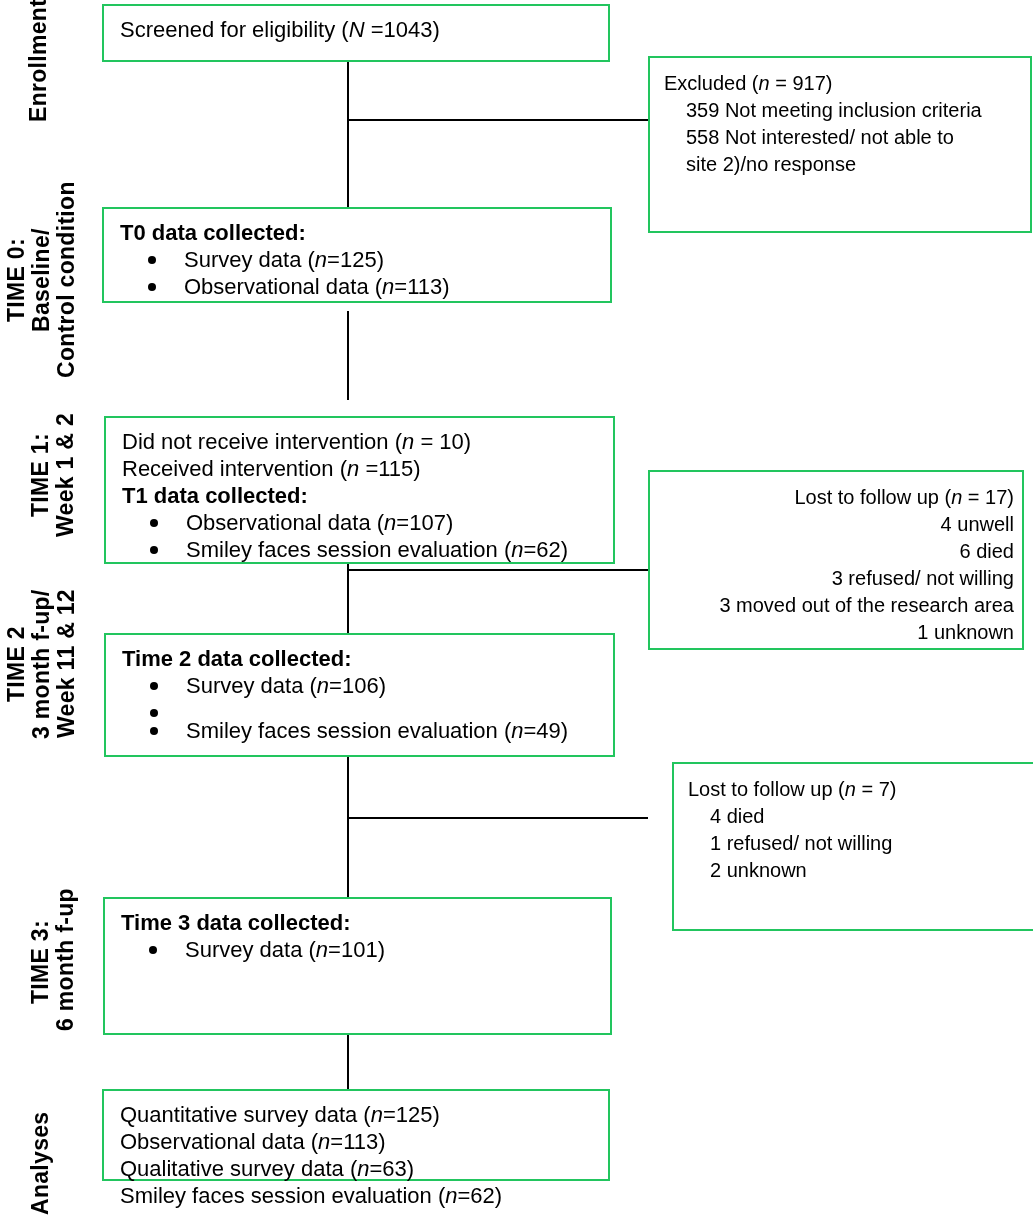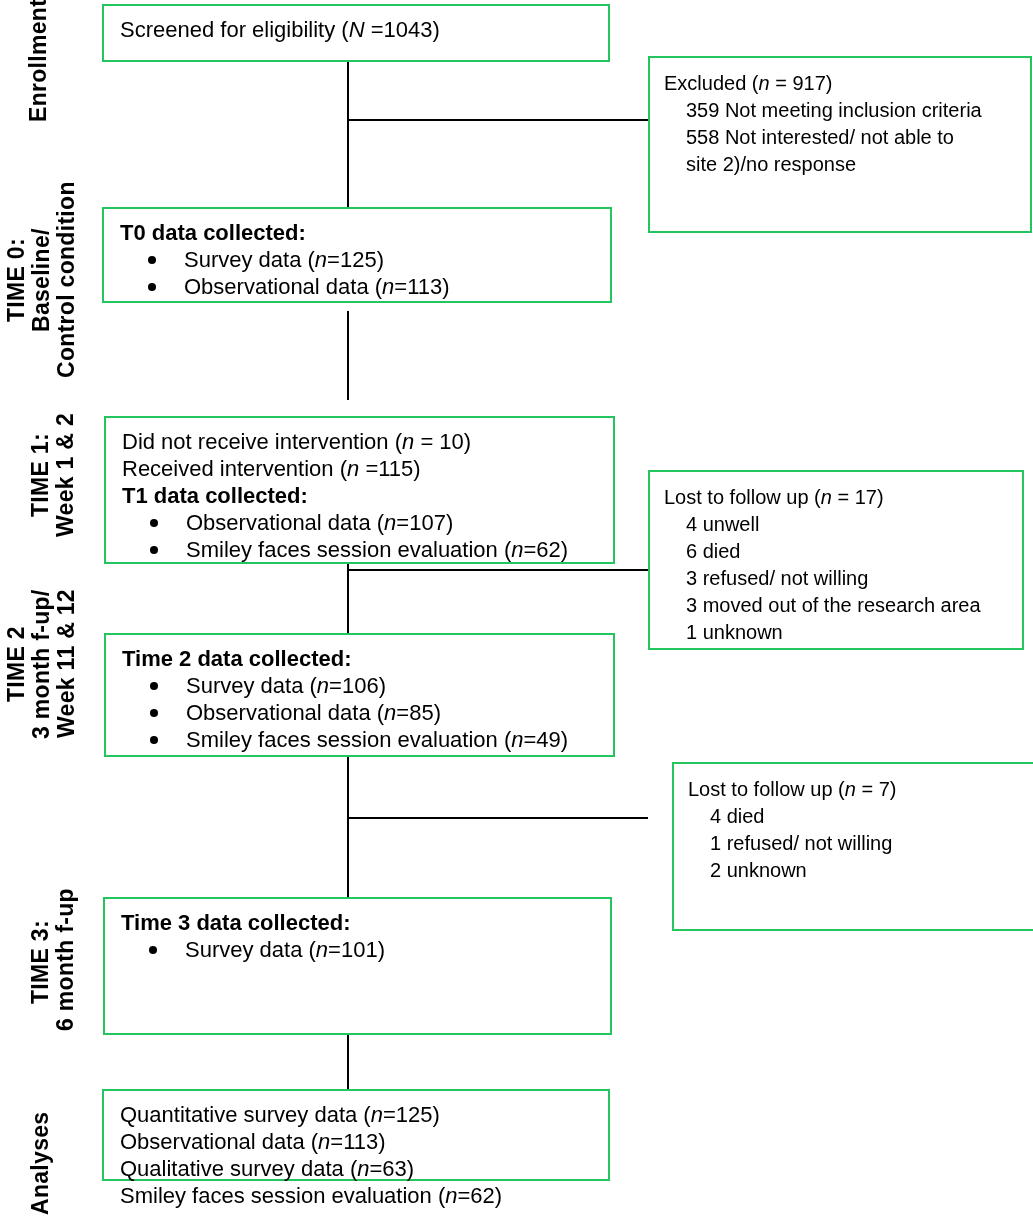--- a/index.html
+++ b/index.html
@@ -31,21 +31,21 @@
   
   #box-screened { left:102px; top:4px;    width:508px; height:58px;  }
   #box-t0       { left:102px; top:207px;  width:510px; height:96px; }
   #box-t1       { left:104px; top:400px;  width:511px; height:148px;margin-top:16px; }
   #box-t2       { left:104px; top:633px;  width:511px; height:124px; }
   #box-t3       { left:103px; top:897px;  width:509px; height:138px; }
   #box-analyses { left:102px; top:1089px; width:508px; height:92px; }
 
   
   #box-excluded { left:648px; top:56px;  width:384px; height:177px; }
-  #box-lost-t1  { left:648px; top:470px; width:376px; height:180px; }
+  #box-lost-t1  { left:648px; top:470px; width:376px; height:180px;text-align:right; }
   #box-lost-t2  { left:672px; top:718px; width:444px; height:169px;margin-top:44px; }
 
   
   #conn-v1 { left:347px; top:62px;   width:2px;  height:145px; }
   #conn-h1 { left:347px; top:119px;  width:301px; height:2px;  }
   #conn-v2 { left:347px; top:311px;  width:2px;  height:89px;  }
   #conn-v3 { left:347px; top:548px;  width:2px;  height:85px;  }
   #conn-h2 { left:347px; top:569px;  width:301px; height:2px;  }
   #conn-v4 { left:347px; top:757px;  width:2px;  height:140px; }
   #conn-h3 { left:347px; top:817px;  width:301px; height:2px;  }
@@ -126,21 +126,20 @@
       </div>
     </div>
   <div class="fbox main-box" id="box-t2">
       <div class="line bold"><span class="segs"><span>Time 2 data collected:</span></span></div>
       <div class="line bullet">
         <span class="bullet-dot"></span>
         <span class="segs"><span>Survey data (</span><i>n</i><span>=106)</span></span>
       </div>
       <div class="line bullet">
         <span class="bullet-dot"></span>
-        <span class="segs"><span>Observational data (</span><i>n</i><span>=85)</span></span>
       </div>
       <div class="line bullet">
         <span class="bullet-dot"></span>
         <span class="segs"><span>Smiley faces session evaluation (</span><i>n</i><span>=49)</span></span>
       </div>
     </div>
   <div class="fbox main-box" id="box-t3">
       <div class="line bold"><span class="segs"><span>Time 3 data collected:</span></span></div>
       <div class="line bullet">
         <span class="bullet-dot"></span>

